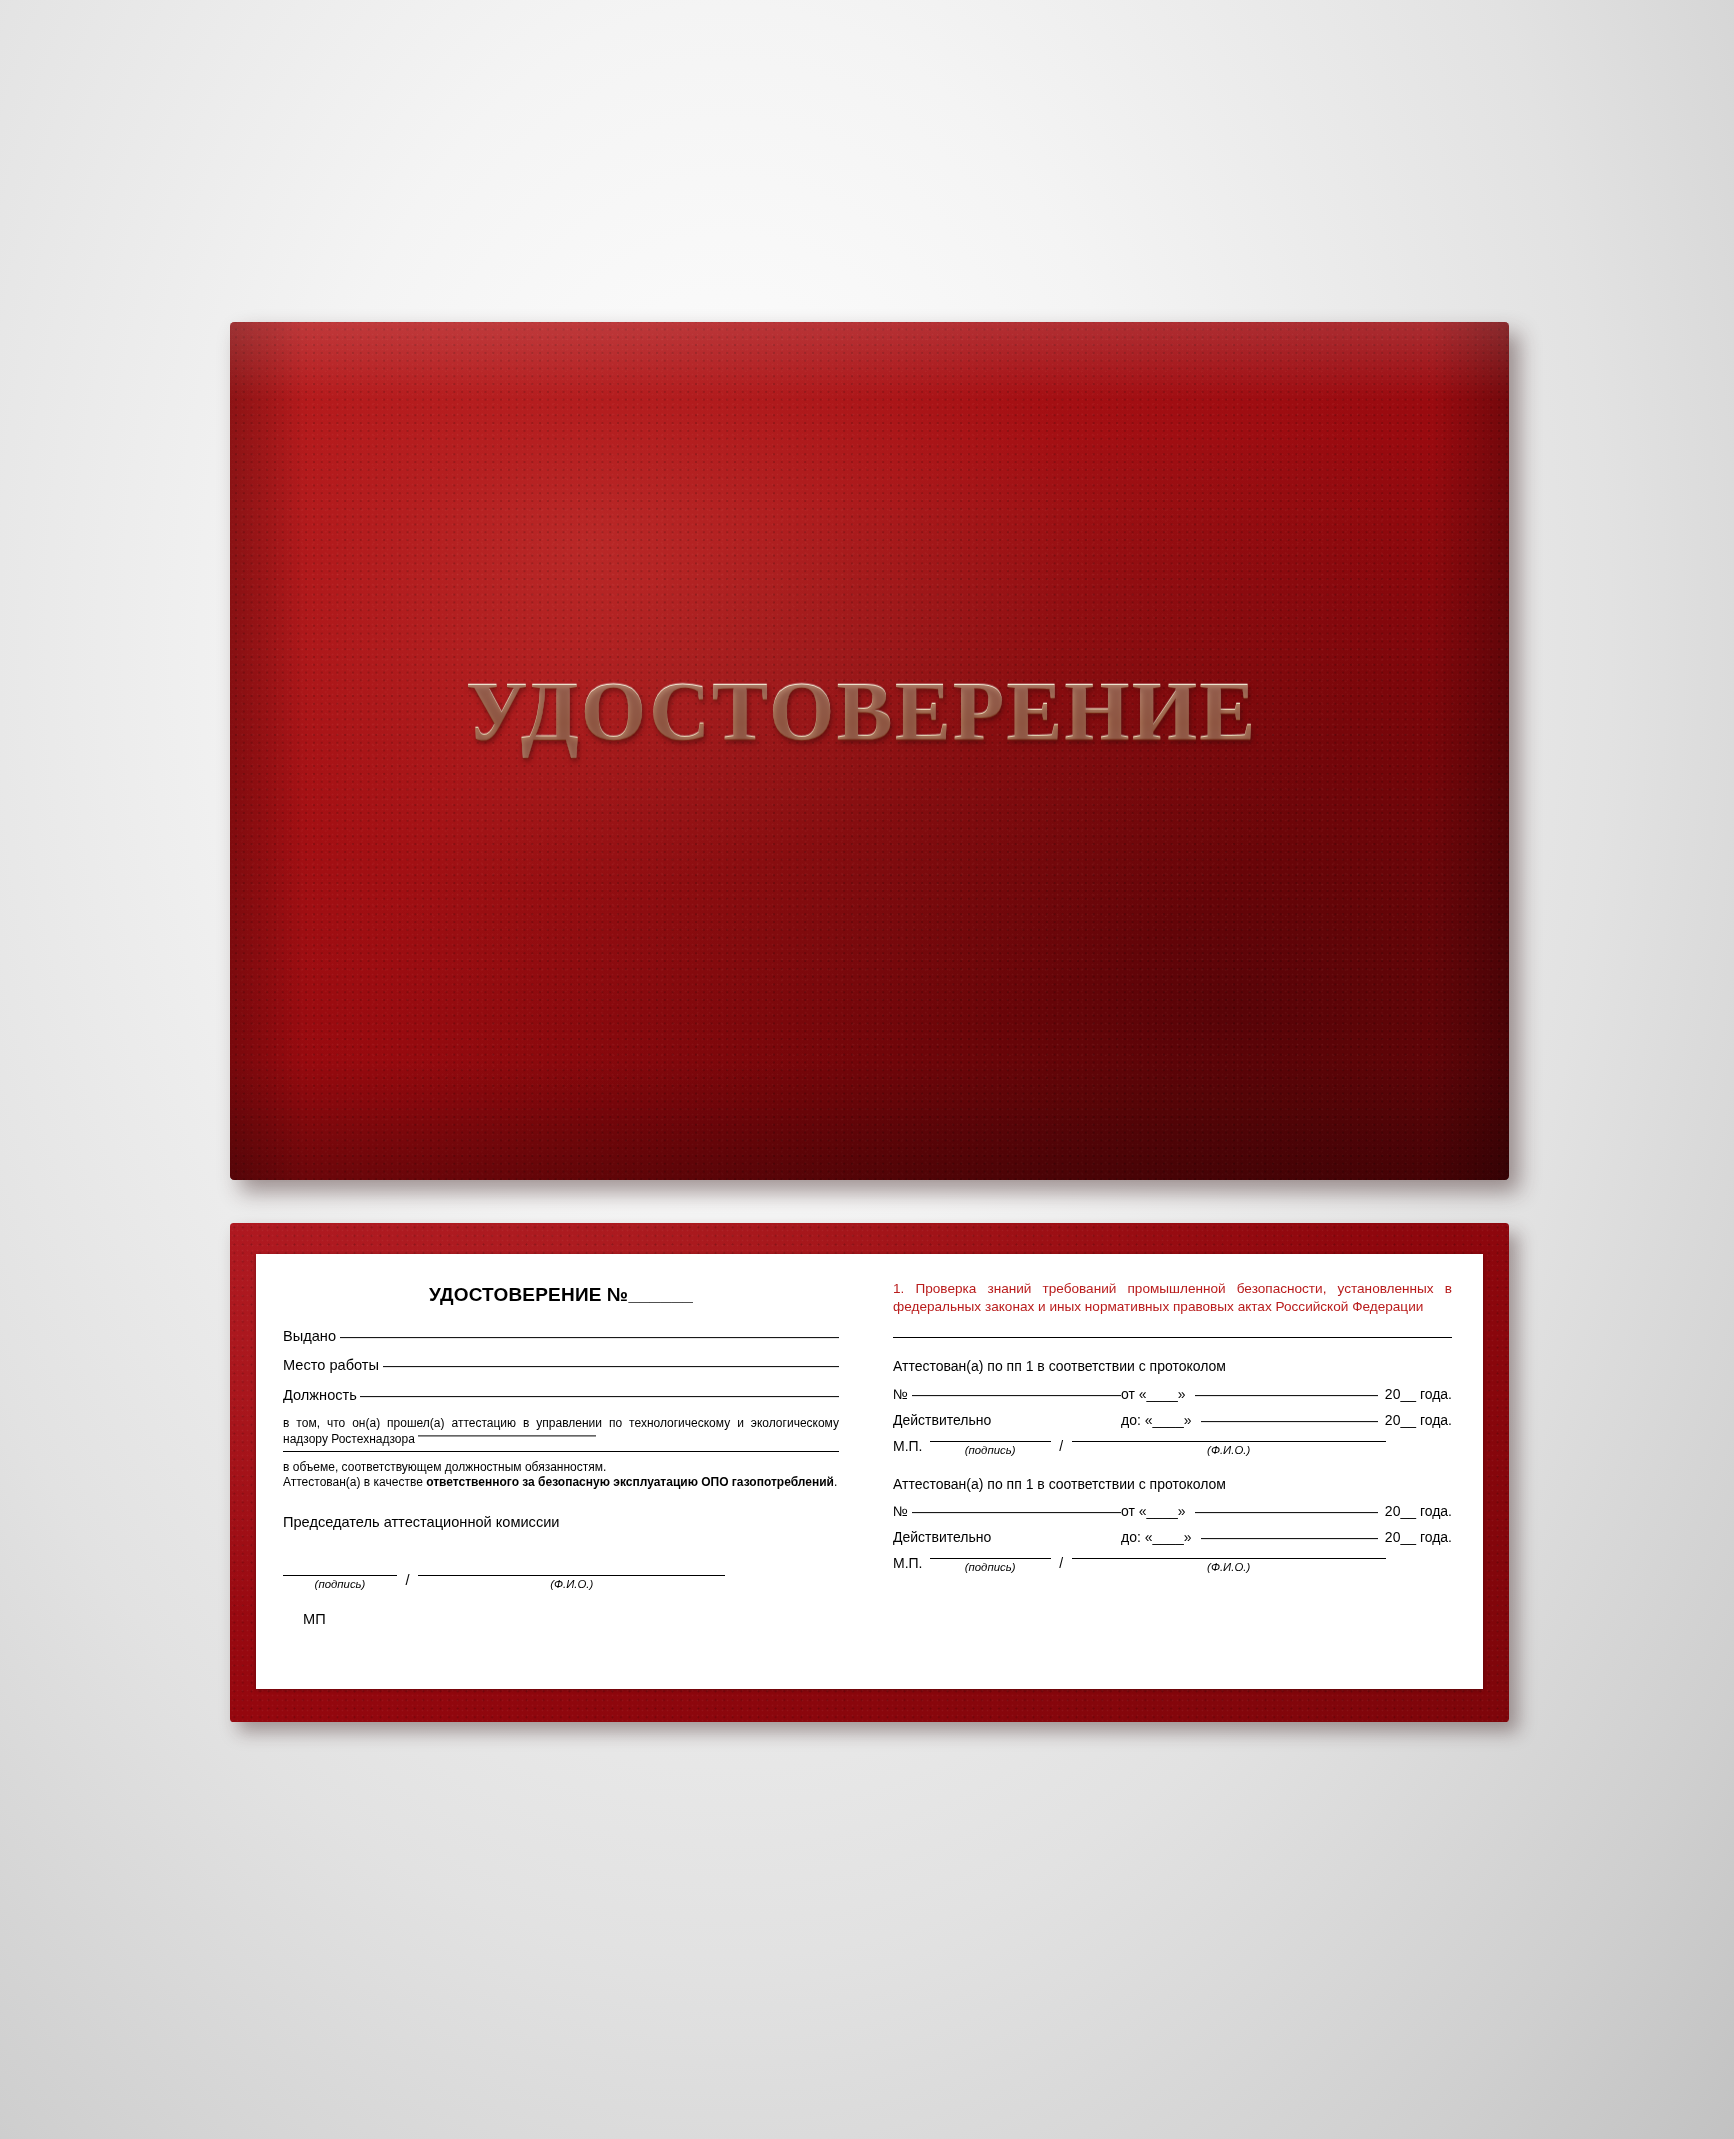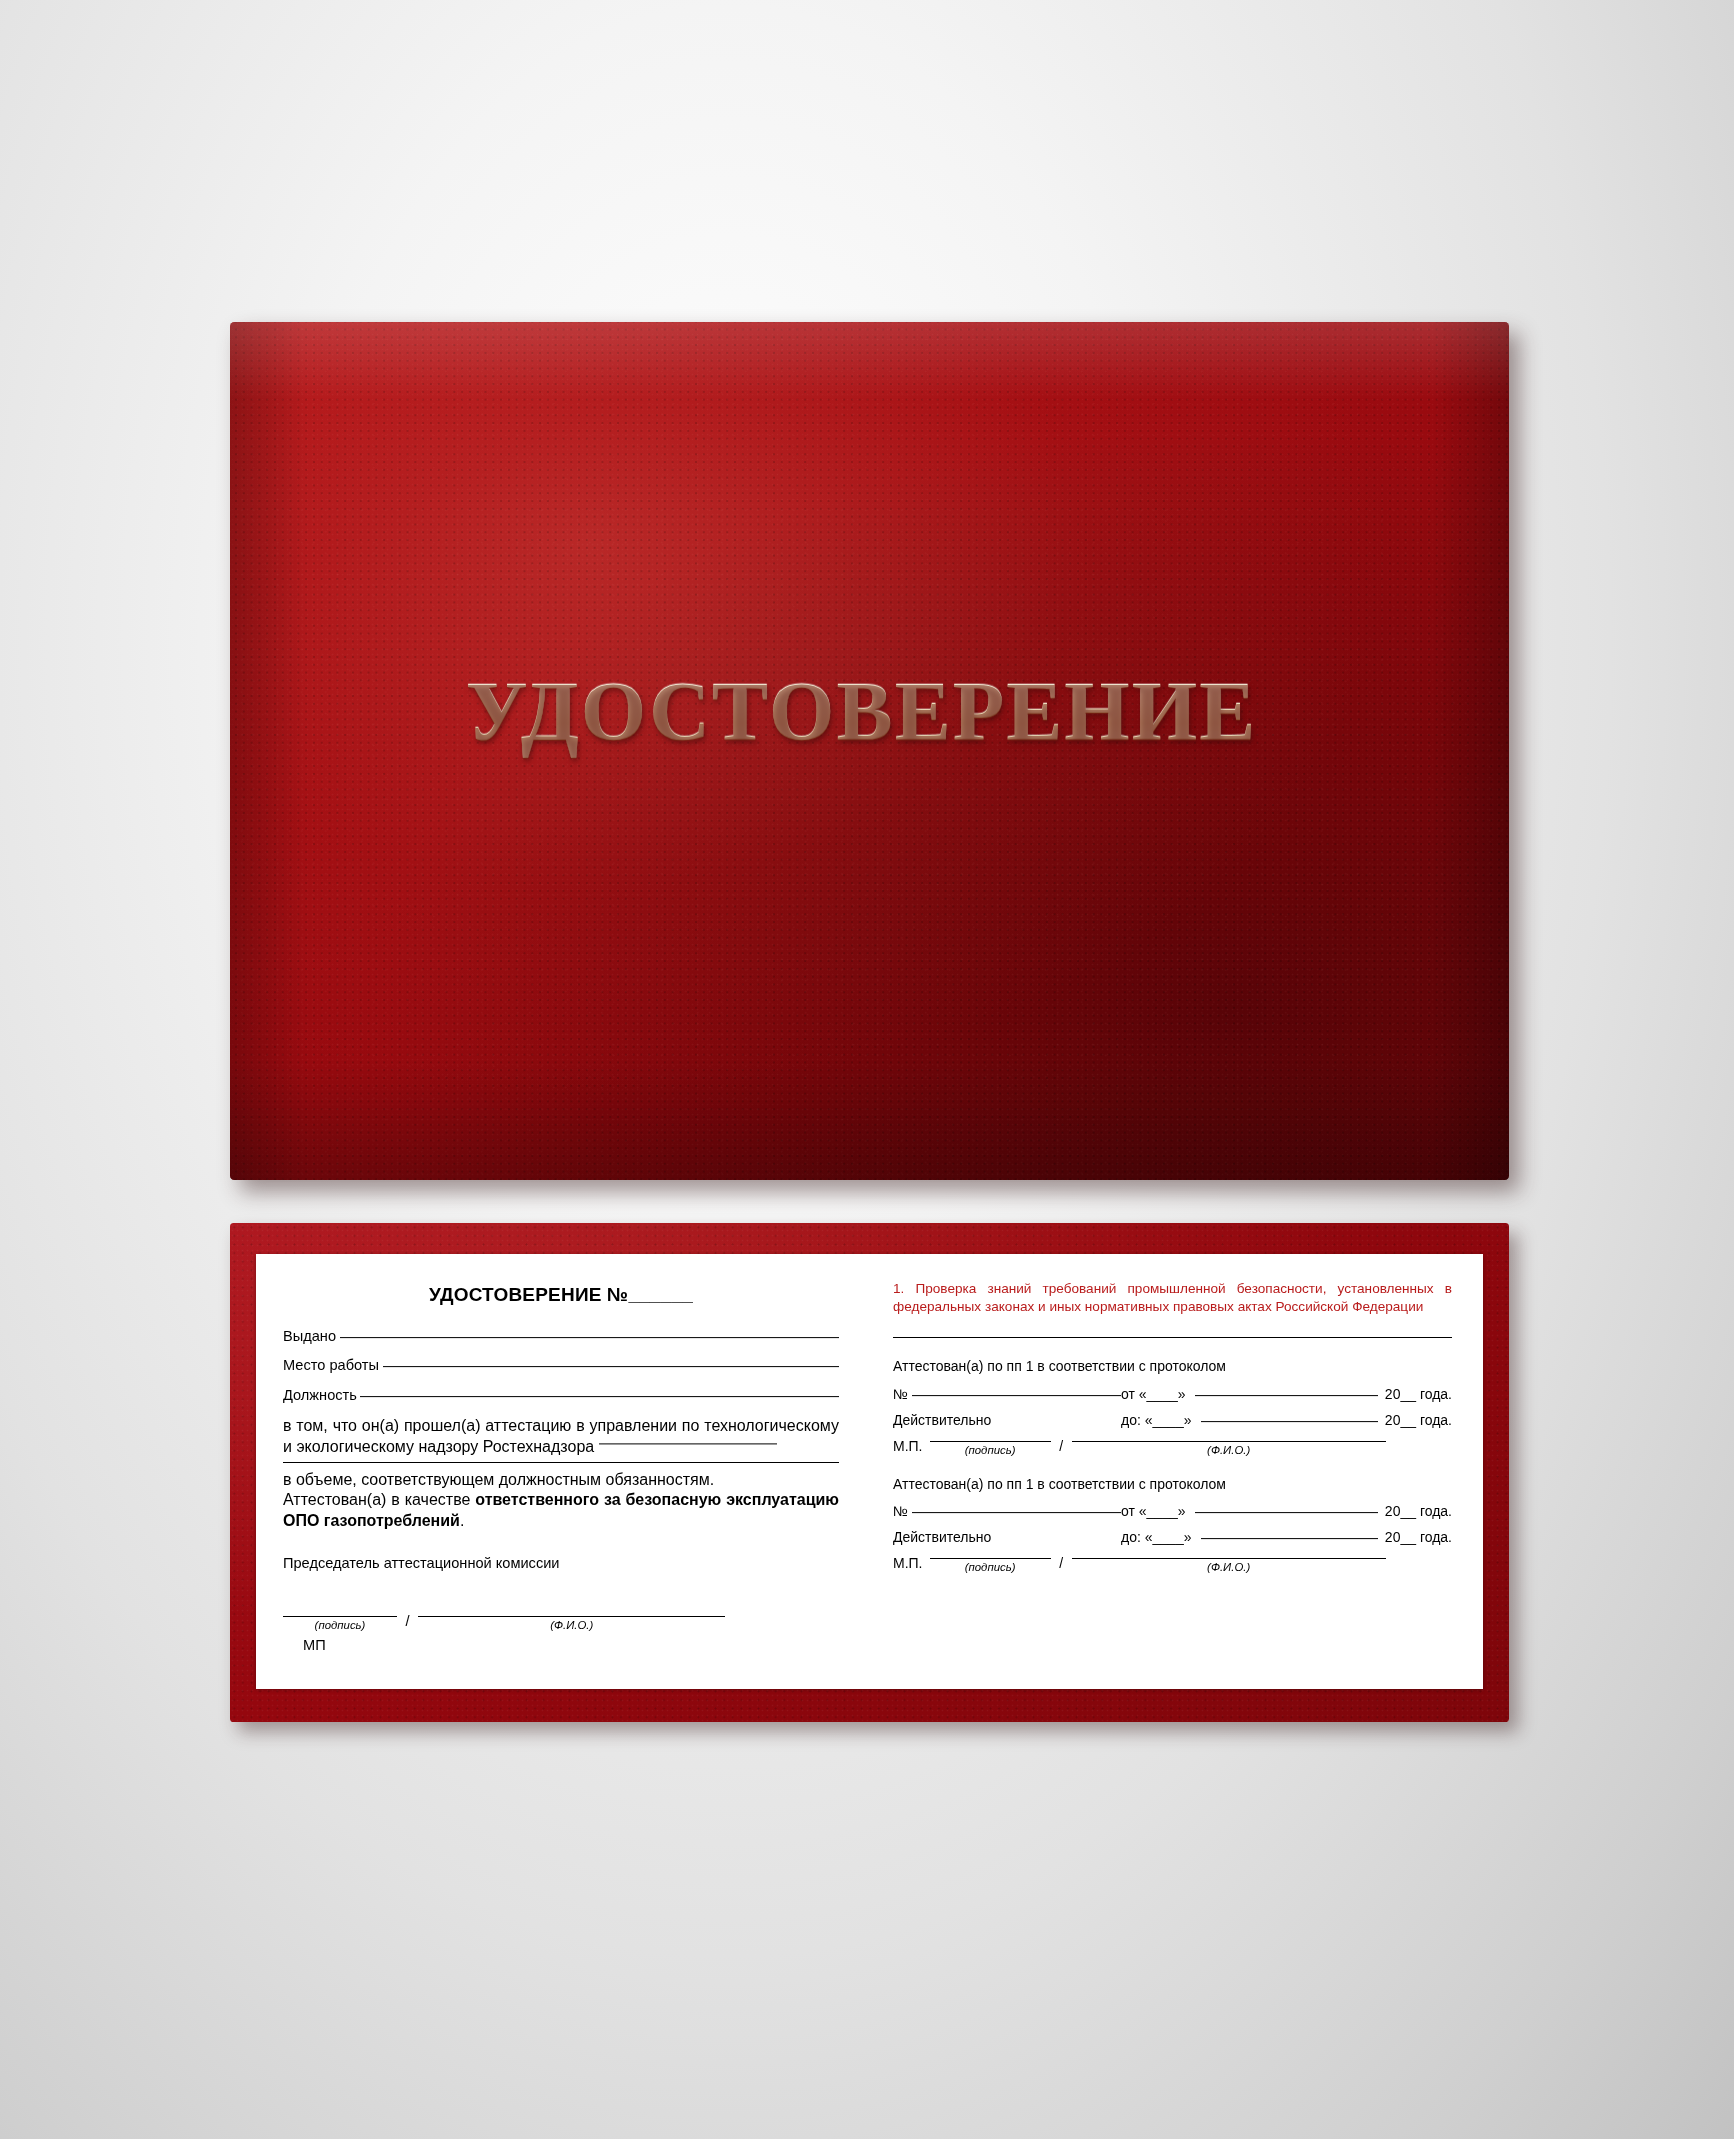--- a/index.html
+++ b/index.html
@@ -144,21 +144,21 @@
   }
   .line-row .lbl { flex: 0 0 auto; padding-right: 3.6px; }
   .rule {
     flex: 1 1 auto;
     border-bottom: 1.1px solid #000;
     height: 0;
     transform: translateY(-2.9px);
   }
 
   .para {
-    font-size: 16px;
+    font-size: 12px;
     line-height: 1.28;
     color: #000;
     text-align: justify;
     margin: 0;
   }
   .para b { font-weight: bold; }
 
   .rule-full {
     border-bottom: 1.1px solid #000;
     height: 0;
@@ -193,21 +193,21 @@
   .sign-slot .cap {
     font-size: 11.4px;
     font-style: italic;
     text-align: center;
     margin-top: 2.1px;
   }
   .slash { padding: 0 8.6px 2.1px 8.6px; }
   .mp {
     font-size: 14.6px;
     color: #000;
-    margin-top: 6px;
+    margin-top: 21px;
     padding-left: 20px;
   }
 
   
   .rp-para {
     font-size: 13.6px;
     line-height: 1.3;
     text-align: justify;
     color: #b91c1c;
     margin: 0 0 22px 0;

